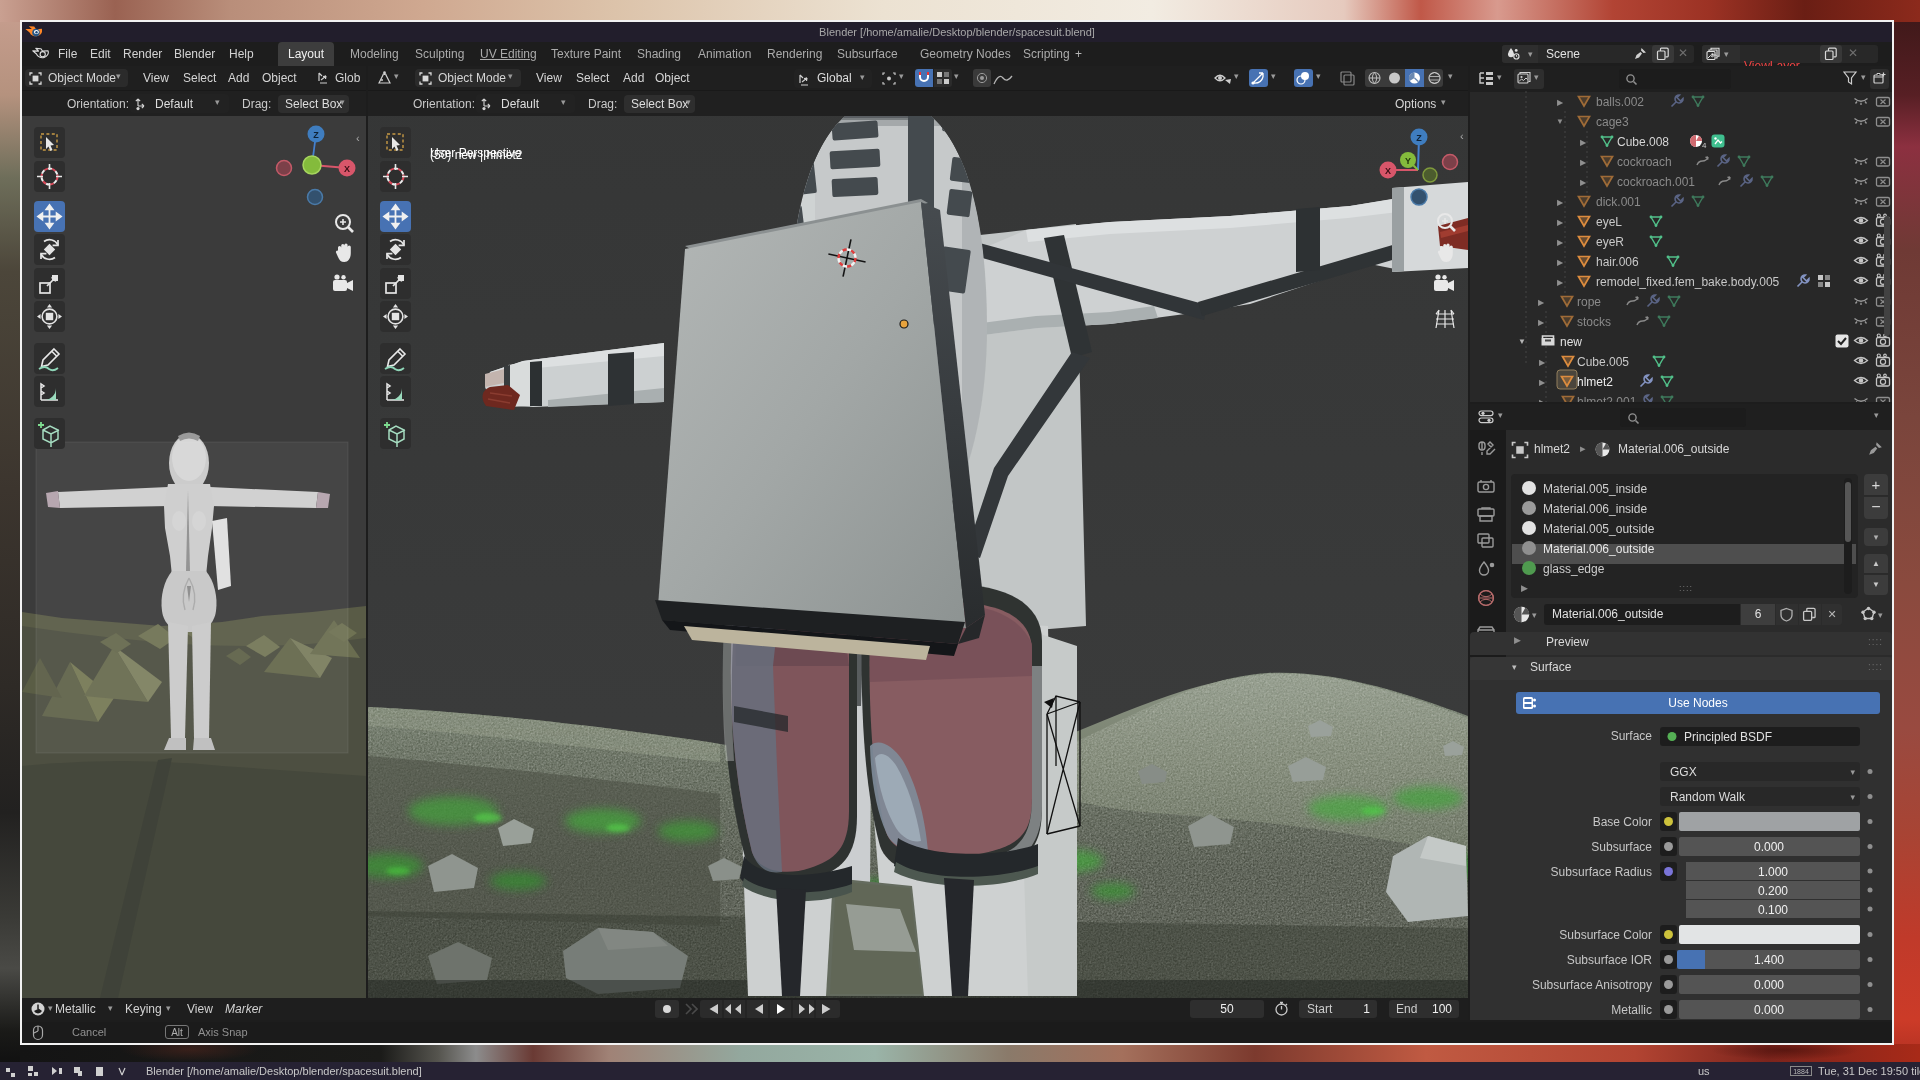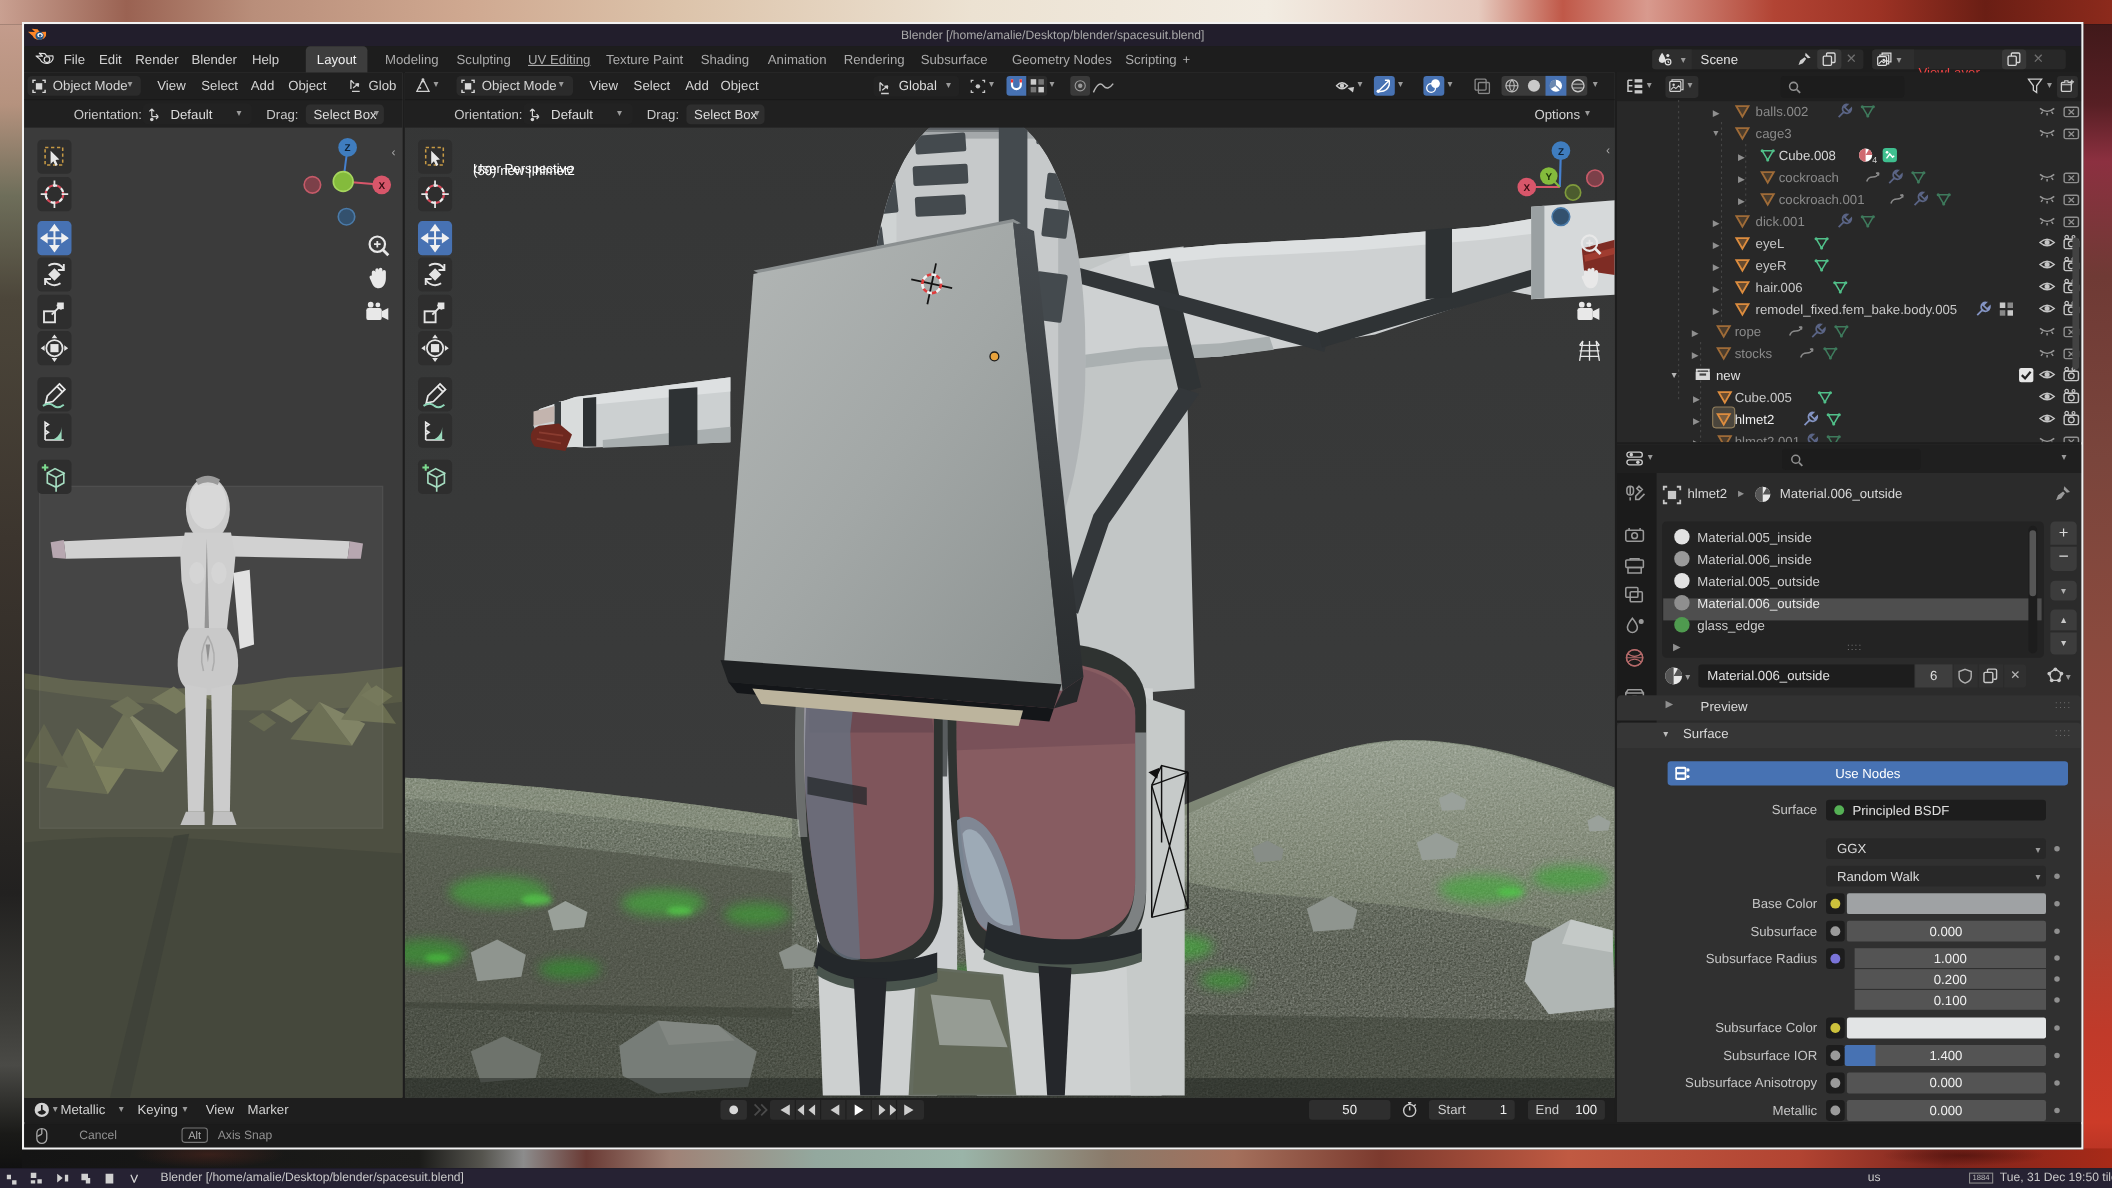--- a/index.html
+++ b/index.html
@@ -1175,21 +1175,21 @@
             <circle cx="8" cy="8" r="6.5" fill="#d2d2d2"></circle>
             <path d="M8 8 V3.5 M8 8 L11 10" stroke="#1e1e1e" stroke-width="1.5"></path>
             <path d="M8 8 L4 10 A 4.5 4.5 0 0 0 12 10 Z" fill="#1e1e1e"></path>
           </svg>
     <div class="ddc abs" style="left:26px;top:5px;">▾</div>
     <div class="abs" style="left:33px;top:0;height:22px;line-height:22px;">Metallic</div>
     <div class="ddc abs" style="left:86px;top:5px;">▾</div>
     <div class="abs" style="left:103px;top:0;height:22px;line-height:22px;">Keying</div>
     <div class="ddc abs" style="left:144px;top:5px;">▾</div>
     <div class="abs" style="left:165px;top:0;height:22px;line-height:22px;">View</div>
-    <div class="abs" style="left:203px;top:0;height:22px;line-height:22px;">Marker</div>
+    <div class="abs" style="left:203px;top:0;height:22px;line-height:22px;font-style:italic;">Marker</div>
     <div class="abs" style="left:633px;top:2px;width:24px;height:18px;background:#2e2e2e;border-radius:3px;"></div>
     <div class="abs" style="left:641px;top:7px;width:8px;height:8px;background:#d8d8d8;border-radius:50%;"></div>
     <svg class="abs" style="left:662px;top:4px" width="14" height="14" viewBox="0 0 14 14">
             <path d="M2 2 l5 5 -5 5 M8 2 l5 5 -5 5" stroke="#4a4a4a" stroke-width="1.6" fill="none"></path>
           </svg>
     <div class="abs" style="left:678px;top:2px;width:140px;height:18px;background:#2b2b2b;border-radius:3px;"></div>
     <svg class="abs" style="left:678px;top:2px" width="140" height="18" viewBox="0 0 140 18">
       <g fill="#cdcdcd">
         <path d="M8 4 v10 M18 4 v10 L9.5 9 Z"></path>
         <path d="M31 4 l-6 5 6 5 Z M41 4 l-6 5 6 5 Z"></path>

